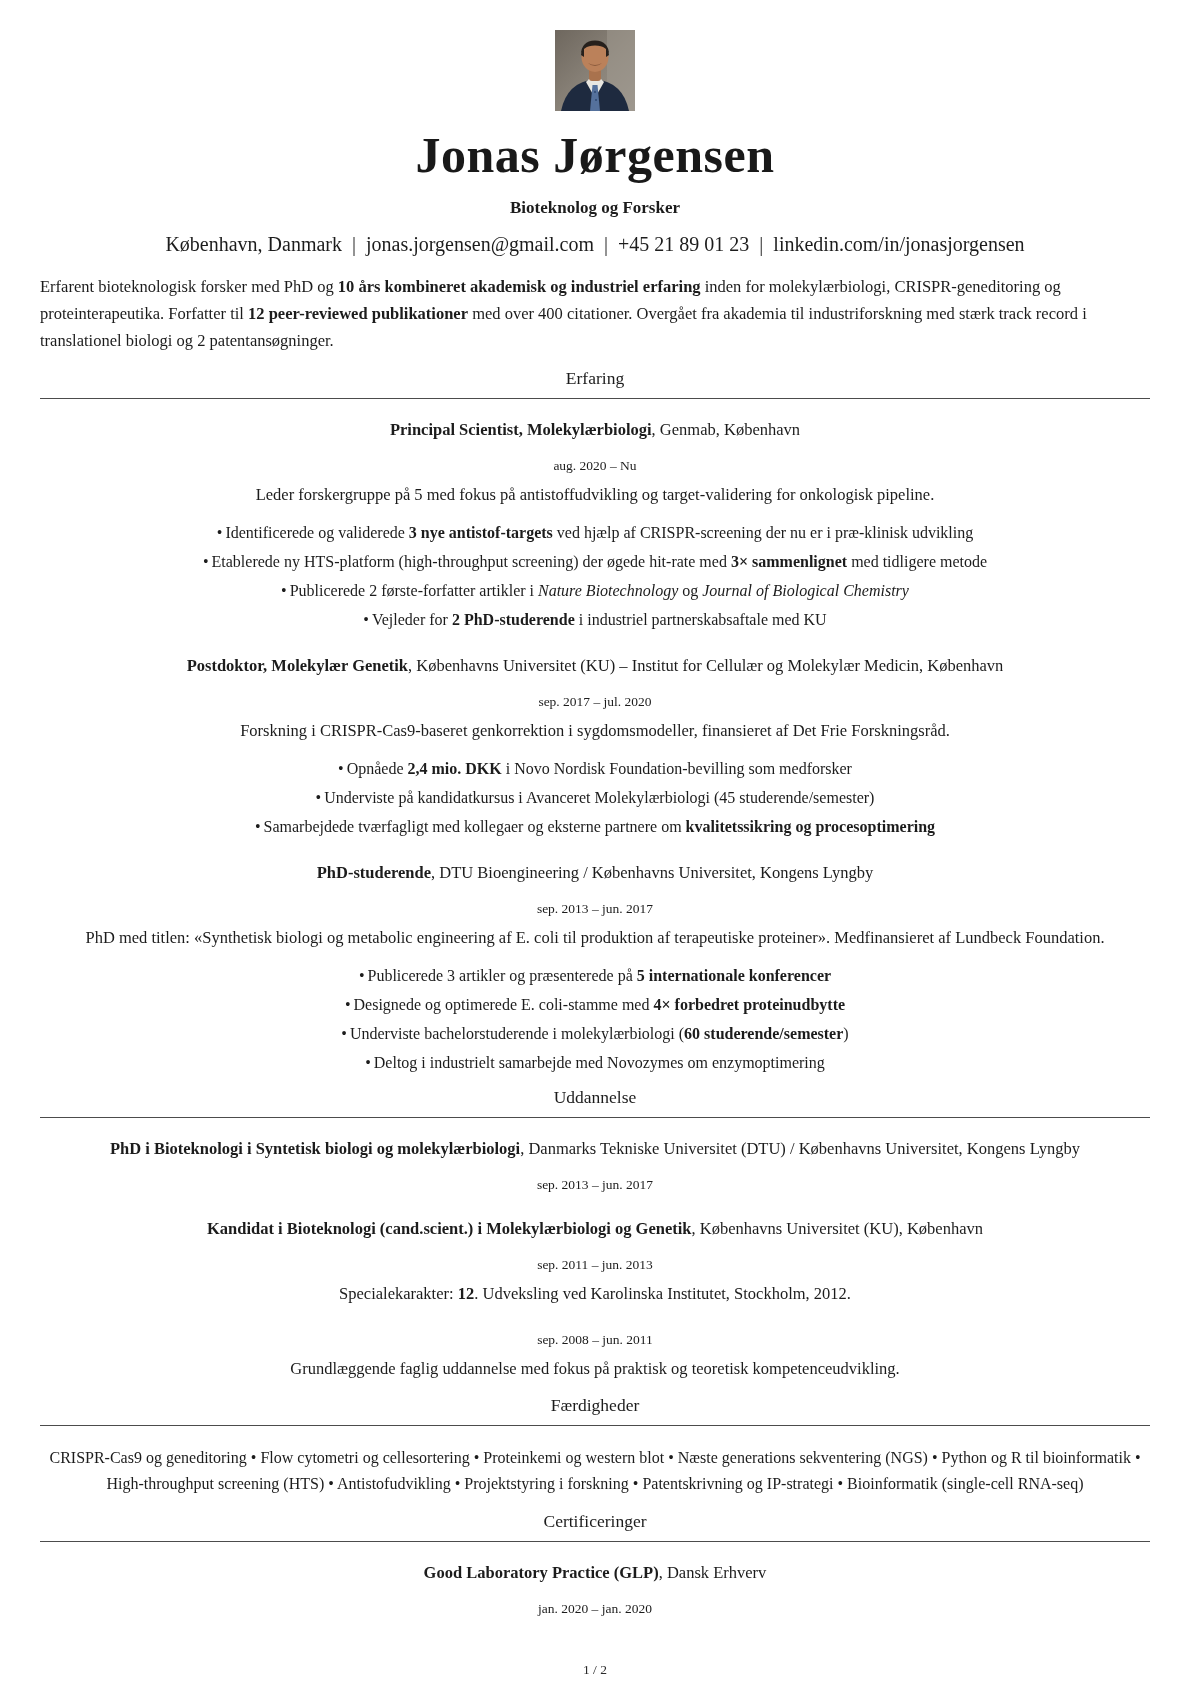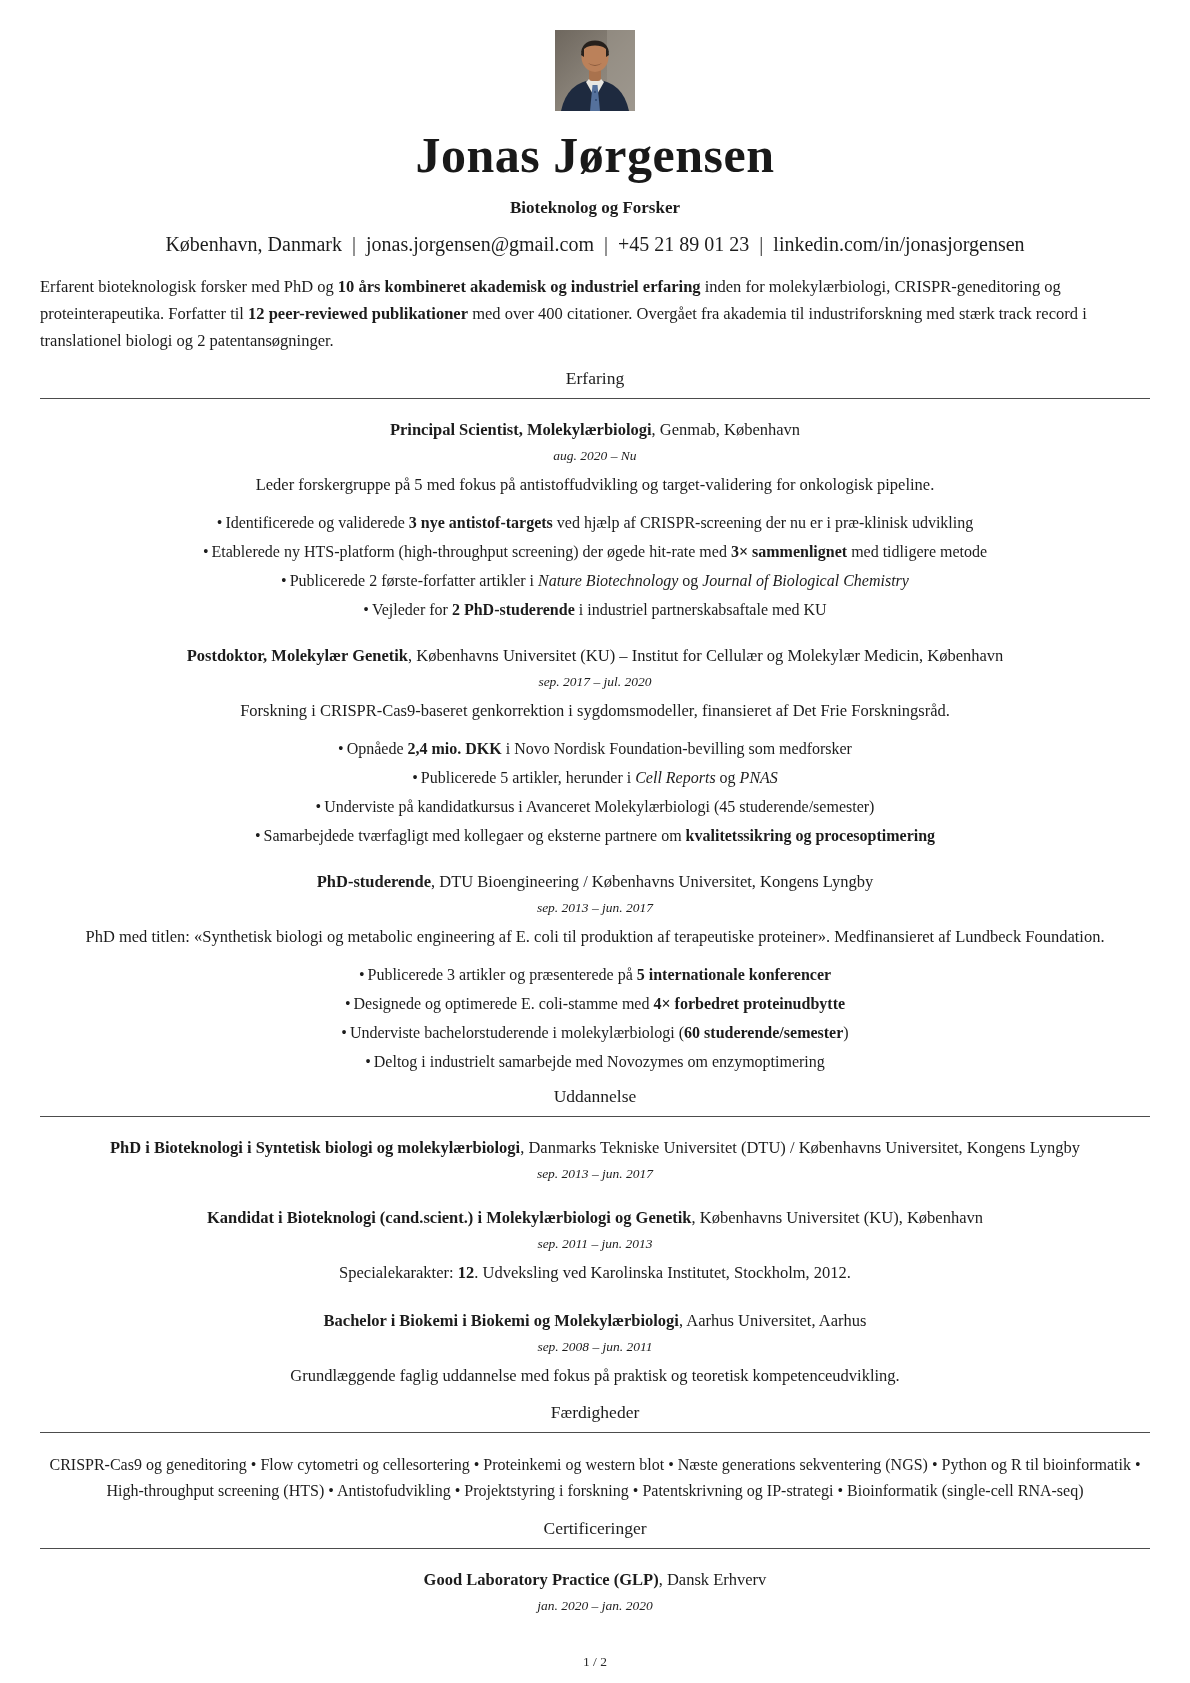--- a/index.html
+++ b/index.html
@@ -17,31 +17,31 @@
   }
   .subtitle{text-align:center;font-weight:bold;font-size:17px;margin-top:15px;}
   .contact{text-align:center;font-size:20px;margin-top:15px;}
   .contact .sep{padding:0 10px;color:#2a2a2a;}
   .summary{font-size:16.5px;line-height:27px;margin:17px auto 0;max-width:1110px;}
   .section-heading{text-align:center;font-weight:normal;font-size:17.5px;margin:14px 0 0;}
   .rule{border:0;border-top:1px solid #4c4c4c;height:0;margin:9px 0 0;}
   .entry{text-align:center;margin-top:21px;}
   .entry + .entry{margin-top:26px;}
   .entry-title{font-size:16.5px;}
-  .entry-date{font-style:italic;font-size:13.5px;margin-top:8px;}
+  .entry-date{font-size:13.5px;margin-top:18px;}
   .entry-desc{font-size:16.5px;margin-top:8px;line-height:25px;}
   .bullets{margin-top:16px;}
   .bullet{font-size:16px;margin-top:9px;line-height:20px;}
   .bullet:first-child{margin-top:12px;}
   .marker{margin-right:3px;}
   .inline-list{text-align:center;font-size:16px;line-height:26px;margin:19px auto 0;max-width:1110px;}
   .b{font-weight:bold;}
   .i{font-style:italic;}
   .footer{
-    position:absolute;left:0;right:0;bottom:13px;text-align:center;
+    position:absolute;left:0;right:0;bottom:5px;text-align:center;
     font-size:13.5px;color:#2a2a2a;
   }
 </style>
 </head>
 <body>
 
 <div class="page">
 
   <div class="photo-wrap">
     <svg class="photo" viewBox="0 0 80 81" xmlns="http://www.w3.org/2000/svg" role="img">
@@ -92,21 +92,20 @@
             <div class="bullet"><span class="marker">•</span><span>Publicerede 2 første-forfatter artikler i </span><span class="i">Nature Biotechnology</span><span> og </span><span class="i">Journal of Biological Chemistry</span></div>
             <div class="bullet"><span class="marker">•</span><span>Vejleder for </span><span class="b">2 PhD-studerende</span><span> i industriel partnerskabsaftale med KU</span></div>
           </div>
         </div>
         <div class="entry">
           <div class="entry-title"><span class="b">Postdoktor, Molekylær Genetik</span><span>, Københavns Universitet (KU) – Institut for Cellulær og Molekylær Medicin, København</span></div>
           <div class="entry-date">sep. 2017 – jul. 2020</div>
           <div class="entry-desc"><span>Forskning i CRISPR-Cas9-baseret genkorrektion i sygdomsmodeller, finansieret af Det Frie Forskningsråd.</span></div>
           <div class="bullets">
             <div class="bullet"><span class="marker">•</span><span>Opnåede </span><span class="b">2,4 mio. DKK</span><span> i Novo Nordisk Foundation-bevilling som medforsker</span></div>
-            <div class="bullet"><span class="marker">•</span><span>Publicerede 5 artikler, herunder i </span><span class="i">Cell Reports</span><span> og </span><span class="i">PNAS</span></div>
             <div class="bullet"><span class="marker">•</span><span>Underviste på kandidatkursus i Avanceret Molekylærbiologi (45 studerende/semester)</span></div>
             <div class="bullet"><span class="marker">•</span><span>Samarbejdede tværfagligt med kollegaer og eksterne partnere om </span><span class="b">kvalitetssikring og procesoptimering</span></div>
           </div>
         </div>
         <div class="entry">
           <div class="entry-title"><span class="b">PhD-studerende</span><span>, DTU Bioengineering / Københavns Universitet, Kongens Lyngby</span></div>
           <div class="entry-date">sep. 2013 – jun. 2017</div>
           <div class="entry-desc"><span>PhD med titlen: «Synthetisk biologi og metabolic engineering af E. coli til produktion af terapeutiske proteiner». Medfinansieret af Lundbeck Foundation.</span></div>
           <div class="bullets">
             <div class="bullet"><span class="marker">•</span><span>Publicerede 3 artikler og præsenterede på </span><span class="b">5 internationale konferencer</span></div>
@@ -122,21 +121,20 @@
         <div class="entry">
           <div class="entry-title"><span class="b">PhD i Bioteknologi i Syntetisk biologi og molekylærbiologi</span><span>, Danmarks Tekniske Universitet (DTU) / Københavns Universitet, Kongens Lyngby</span></div>
           <div class="entry-date">sep. 2013 – jun. 2017</div>
         </div>
         <div class="entry">
           <div class="entry-title"><span class="b">Kandidat i Bioteknologi (cand.scient.) i Molekylærbiologi og Genetik</span><span>, Københavns Universitet (KU), København</span></div>
           <div class="entry-date">sep. 2011 – jun. 2013</div>
           <div class="entry-desc"><span>Specialekarakter: </span><span class="b">12</span><span>. Udveksling ved Karolinska Institutet, Stockholm, 2012.</span></div>
         </div>
         <div class="entry">
-          <div class="entry-title"><span class="b">Bachelor i Biokemi i Biokemi og Molekylærbiologi</span><span>, Aarhus Universitet, Aarhus</span></div>
           <div class="entry-date">sep. 2008 – jun. 2011</div>
           <div class="entry-desc"><span>Grundlæggende faglig uddannelse med fokus på praktisk og teoretisk kompetenceudvikling.</span></div>
         </div>
       </section>
       <section>
         <div class="section-heading">Færdigheder</div>
         <div class="rule"></div>
         <div class="inline-list"><span>CRISPR-Cas9 og geneditoring</span><span class="sep-dot"> • </span><span>Flow cytometri og cellesortering</span><span class="sep-dot"> • </span><span>Proteinkemi og western blot</span><span class="sep-dot"> • </span><span>Næste generations sekventering (NGS)</span><span class="sep-dot"> • </span><span>Python og R til bioinformatik</span><span class="sep-dot"> • </span><span>High-throughput screening (HTS)</span><span class="sep-dot"> • </span><span>Antistofudvikling</span><span class="sep-dot"> • </span><span>Projektstyring i forskning</span><span class="sep-dot"> • </span><span>Patentskrivning og IP-strategi</span><span class="sep-dot"> • </span><span>Bioinformatik (single-cell RNA-seq)</span></div>
       </section>
       <section>

